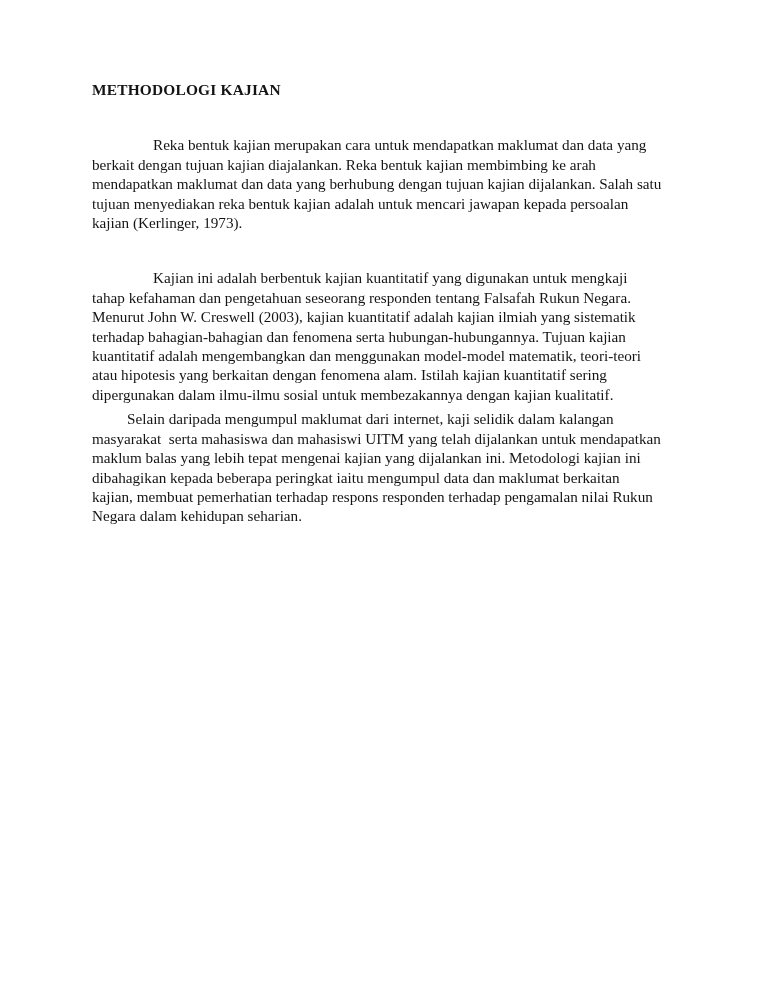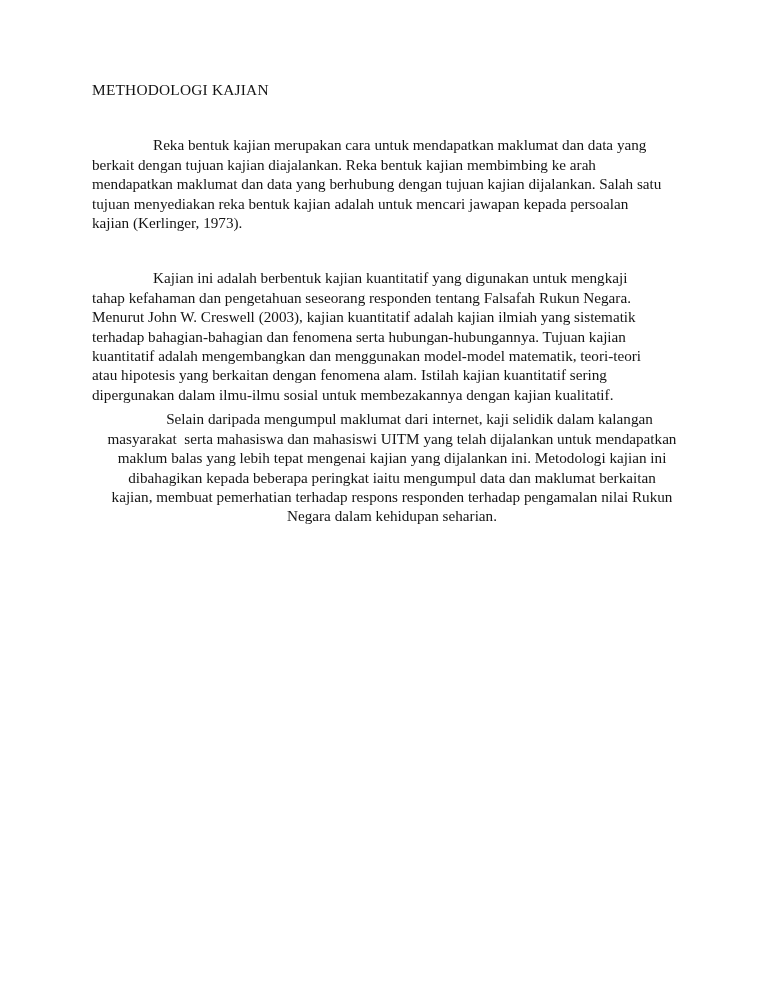--- a/index.html
+++ b/index.html
@@ -18,34 +18,34 @@
   }
   .content {
     position: absolute;
     left: 92px;
     top: 80px;
     width: 600px;
   }
   .doc-title {
     font-size: 15.4px;
     line-height: 19.4px;
-    font-weight: normal;
+    font-weight: bold;
     margin: 0 0 10px 0;
     white-space: pre;
     letter-spacing: 0.2px;
   }
   .para {
     font-size: 15.2px;
     line-height: 19.4px;
     margin: 0 0 5px 0;
     white-space: pre;          
     text-align: left;
   }
   .indent-lg { text-indent: 61px; margin-top: 36px; }
-  .indent-sm { text-indent: 35px; text-align: center; }
+  .indent-sm { text-indent: 35px; }
 </style>
 </head>
 <body>
 
 <div class="page">
   <div class="content">
     <h1 class="doc-title">METHODOLOGI KAJIAN</h1>
 
     <p class="para indent-lg">Reka bentuk kajian merupakan cara untuk mendapatkan maklumat dan data yang
 berkait dengan tujuan kajian diajalankan. Reka bentuk kajian membimbing ke arah

